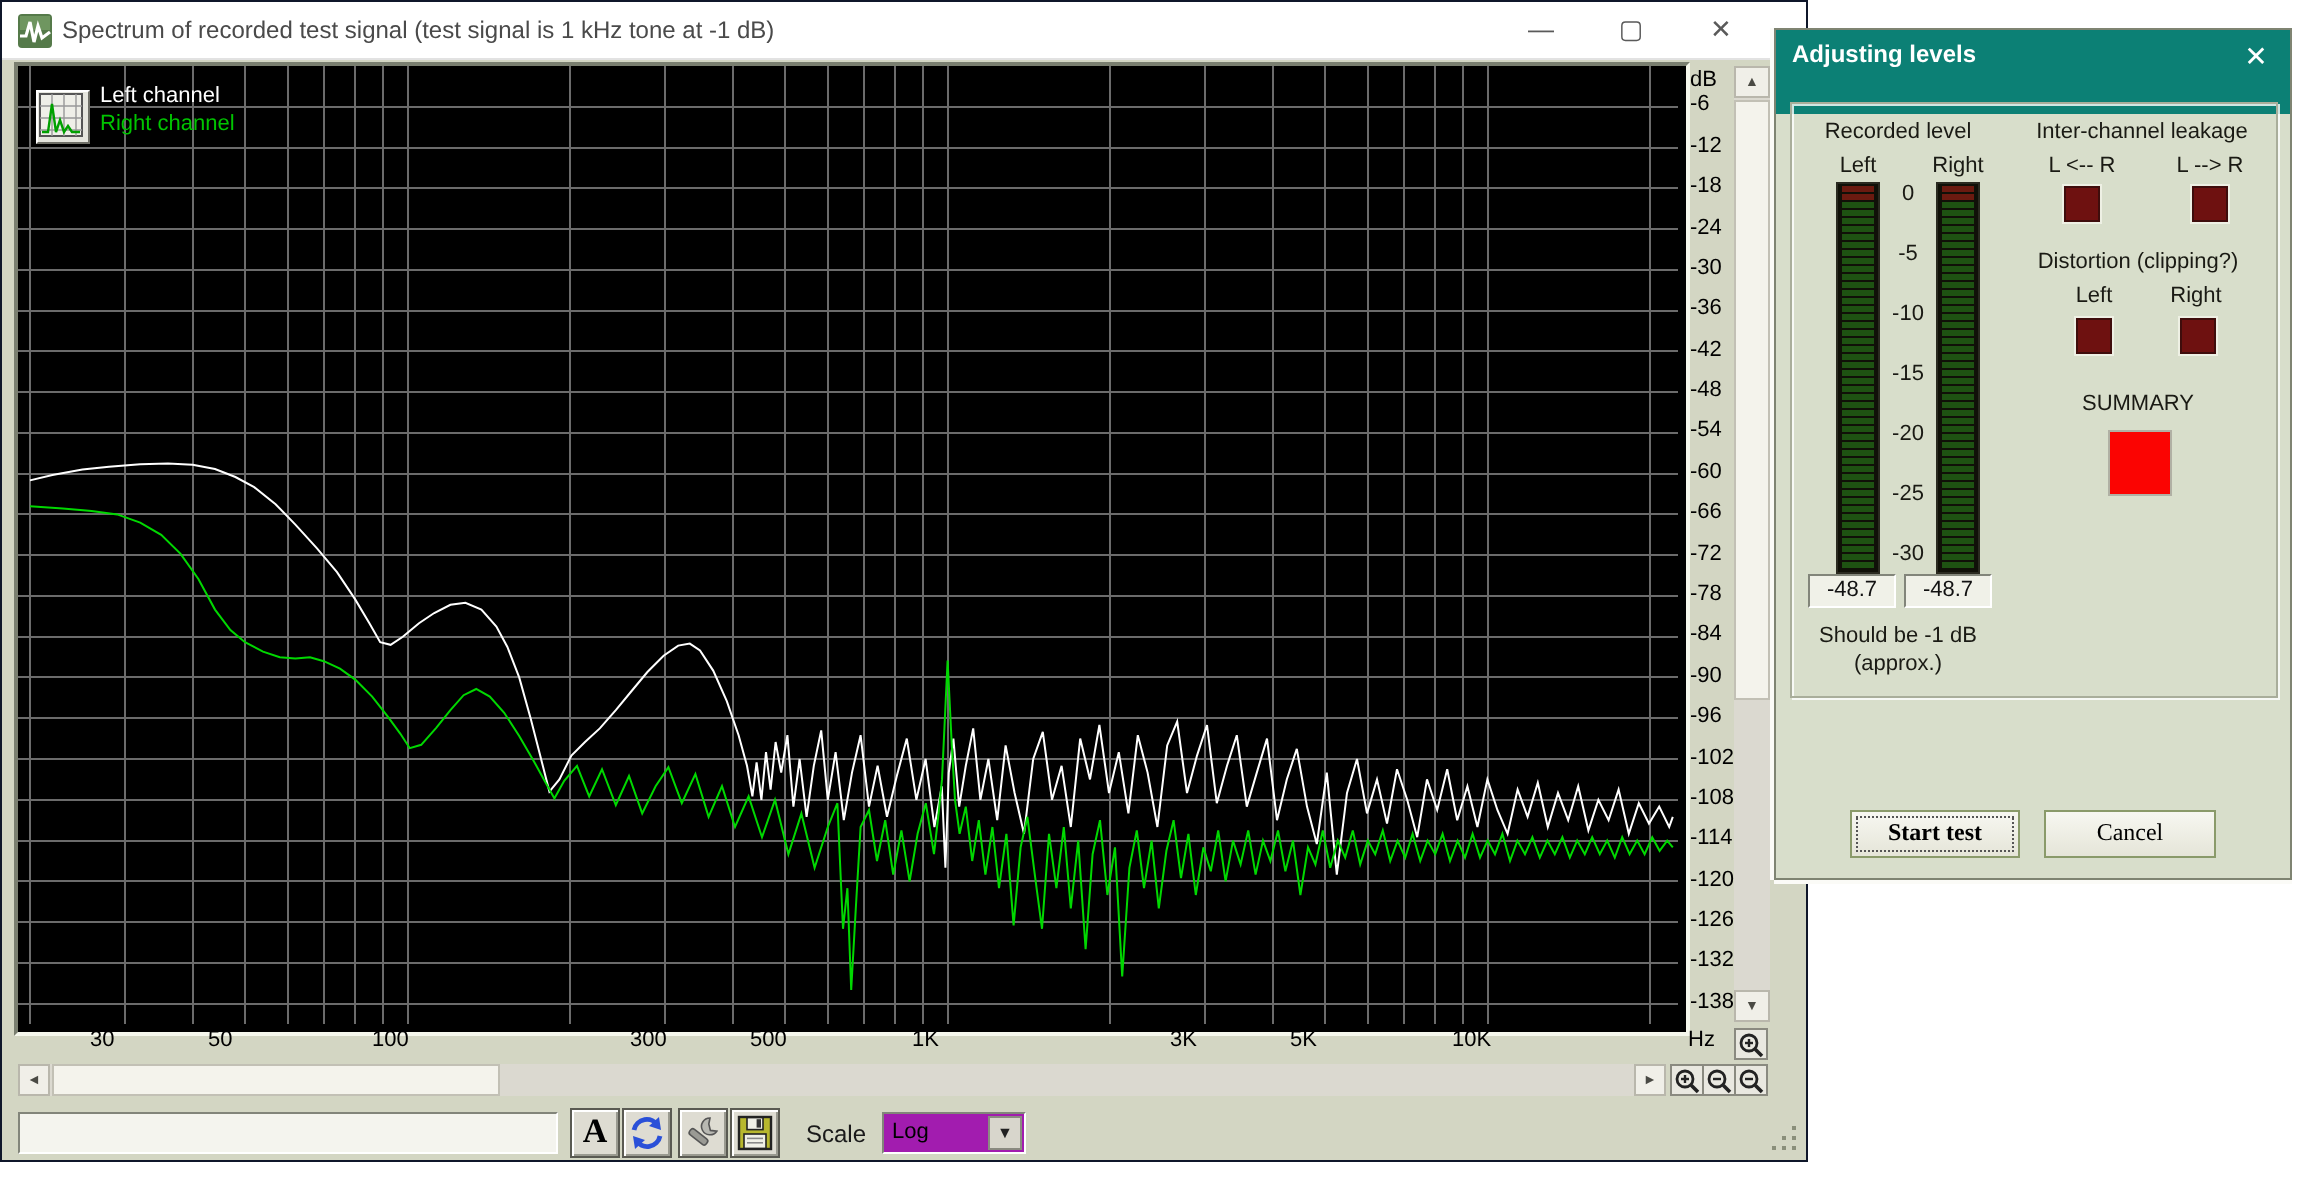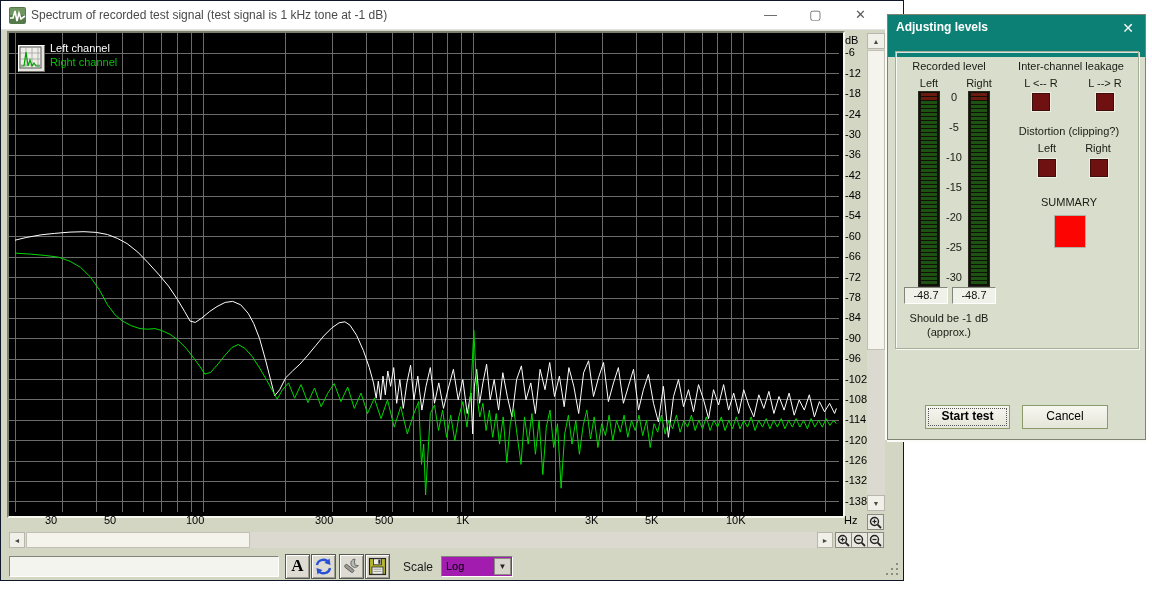--- a/index.html
+++ b/index.html
@@ -54,21 +54,21 @@
   .led-red{background:#6b1a10;}
   .led-green{background:#1e5212;}
   #meter-scale{position:absolute;left:52px;top:76px;width:28px;height:215px;}
   #meter-scale div{position:absolute;width:100%;text-align:center;font-size:11px;color:#1a1a14;}
   .value-box{position:absolute;width:44px;height:17px;background:#f0f1e8;border-top:1px solid #82857a;border-left:1px solid #82857a;border-right:1px solid #fff;border-bottom:1px solid #fff;box-sizing:border-box;text-align:center;font-size:11px;line-height:15px;color:#111;}
   .indicator{position:absolute;width:18px;height:18px;background:#6e1110;border:1px solid #3f0d0c;box-shadow:0 0 0 1px #eef0e4;box-sizing:border-box;}
   #summary-box{position:absolute;left:166px;top:200px;width:32px;height:33px;background:#fb0402;border:1px solid #b0b0a4;box-sizing:border-box;}
   #problem-box{position:absolute;left:117px;top:241px;width:127px;height:86px;background:#fbfbf5;border:1px solid #9a9a8a;box-sizing:border-box;text-align:center;font-size:11px;line-height:14px;color:#14141e;padding-top:3px;}
   #latency-outer{position:absolute;left:12px;top:337px;width:235px;height:40px;border-top:1px solid #9a9e8e;border-left:1px solid #9a9e8e;border-right:1px solid #fff;border-bottom:1px solid #fff;box-sizing:border-box;}
   #latency-inner{position:absolute;left:3px;top:3px;right:3px;bottom:3px;background:linear-gradient(#f6f6f0,#e6e6da);border:1px solid #8a8f7a;text-align:center;font-size:11px;line-height:28px;color:#111;}
-  .dlg-btn{position:absolute;top:390px;height:24px;background:linear-gradient(#f7f7f1,#e5e5d8);border:1px solid #8a9a6a;box-sizing:border-box;text-align:center;font-size:12px;line-height:21px;color:#000;}
+  .dlg-btn{position:absolute;top:390px;height:24px;background:linear-gradient(#f7f7f1,#e5e5d8);border:1px solid #8a9a6a;box-sizing:border-box;text-align:center;font-size:12px;line-height:21px;color:#000;font-family:Liberation Serif, serif;}
   #btn-start{left:37px;width:85px;font-weight:bold;outline:1px dotted #555;outline-offset:-4px;}
   #btn-cancel{left:134px;width:86px;}
 </style>
 </head>
 <body>
 
 <div id="stage">
 
   <div id="main-window">
     <div id="titlebar">

